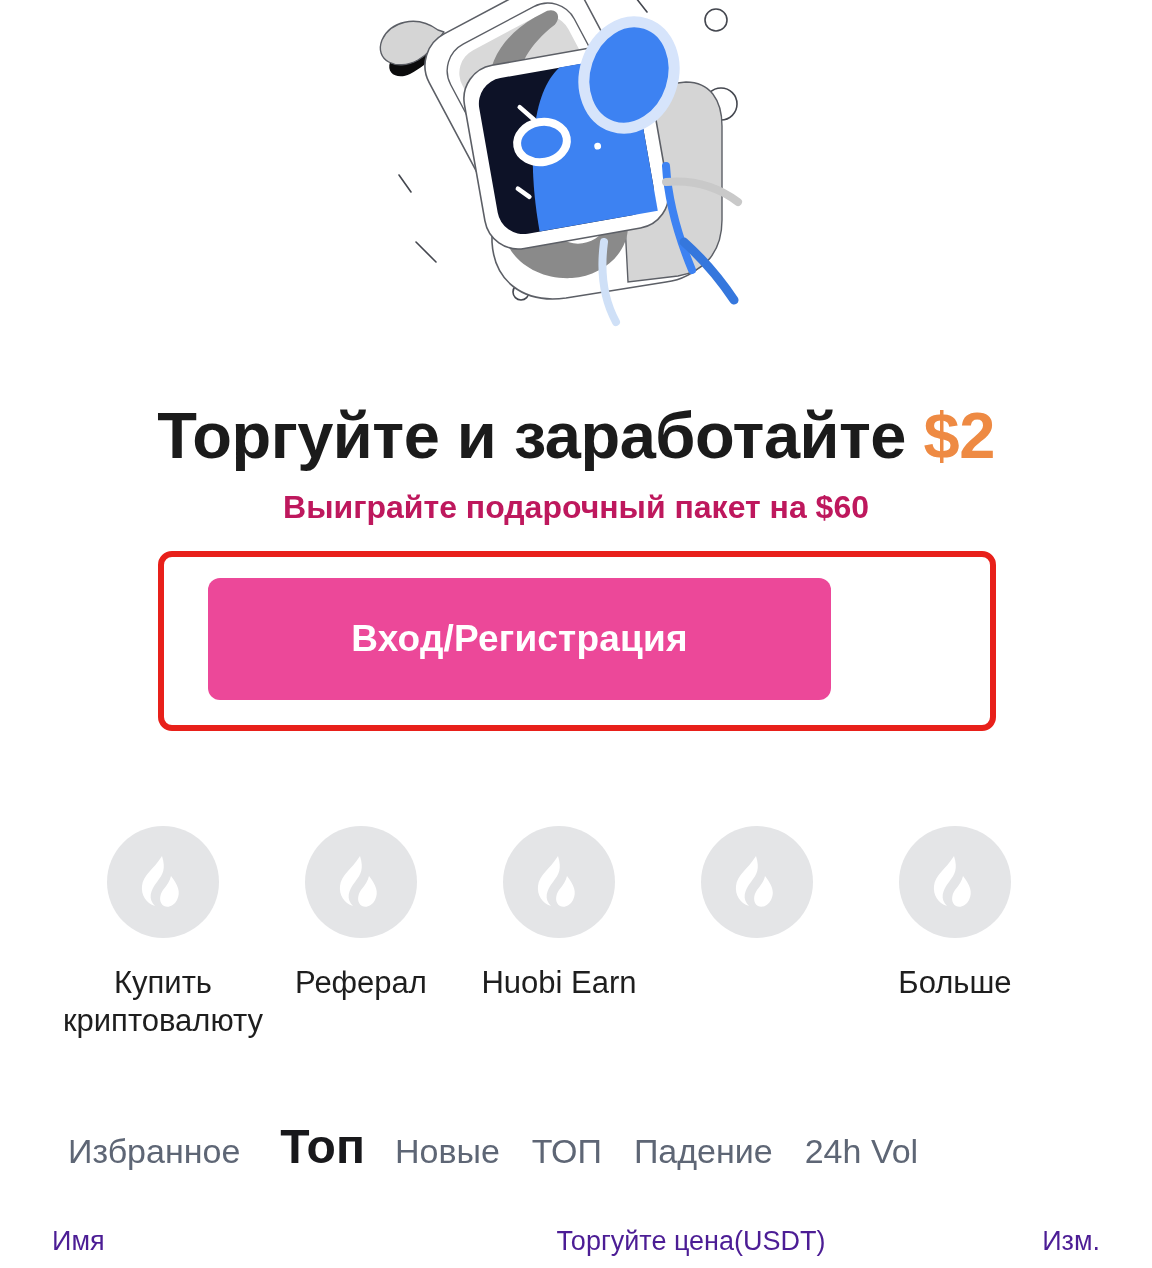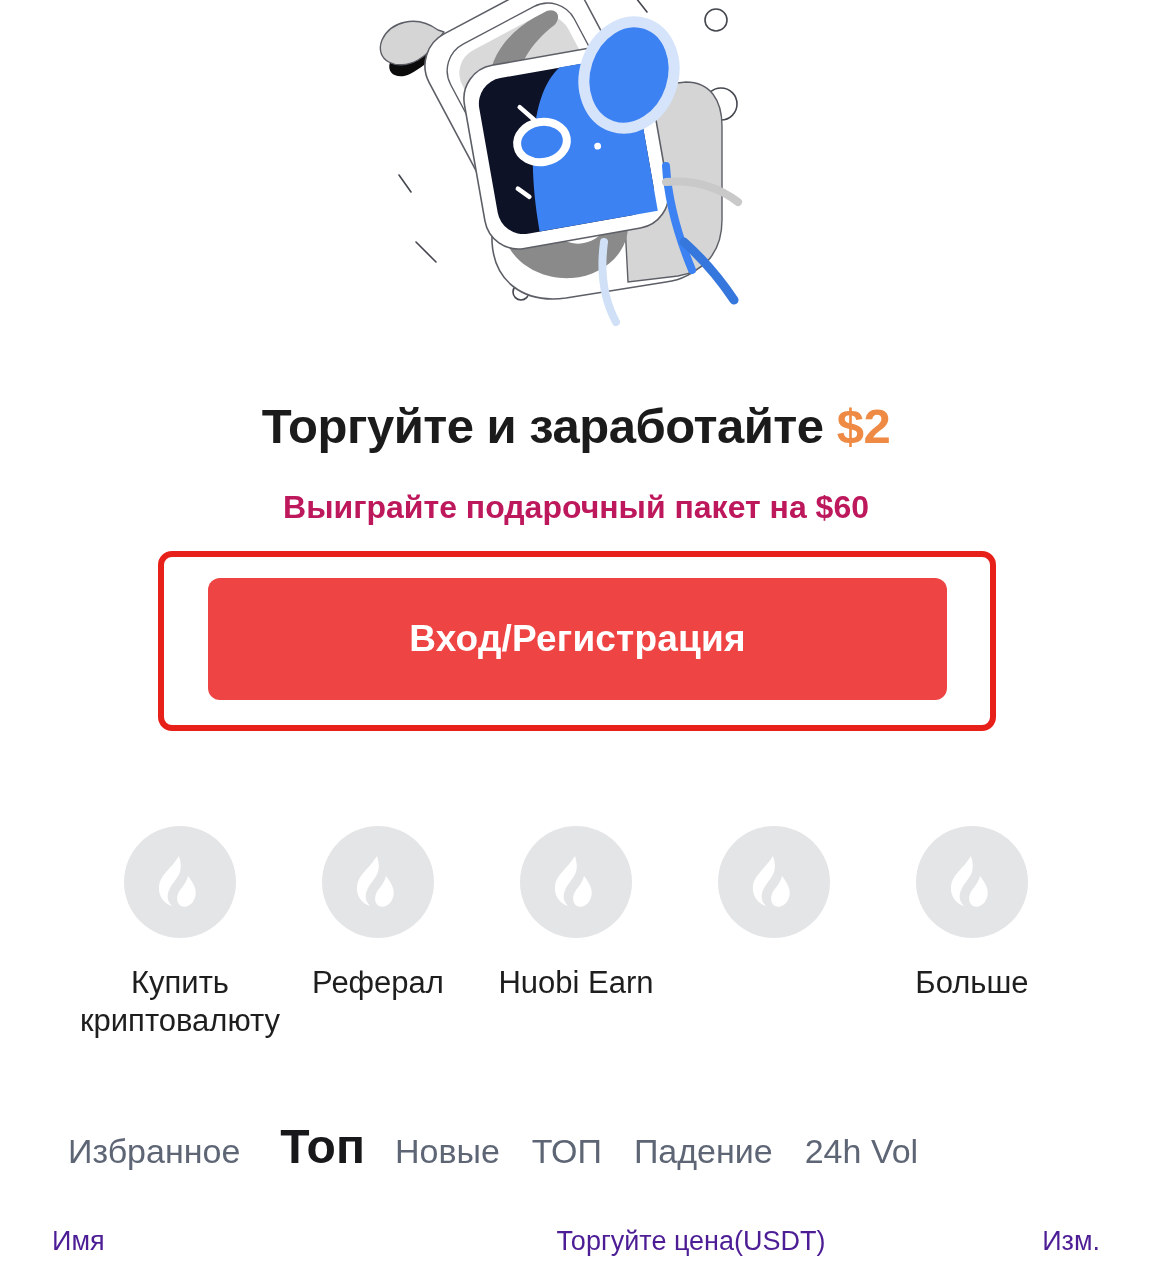--- a/index.html
+++ b/index.html
@@ -34,21 +34,21 @@
   }
   .hero svg { display: block; }
 
   
   .headline {
     position: absolute;
     left: 0;
     top: 398px;
     width: 1152px;
     text-align: center;
-    font-size: 49px;
+    font-size: 65px;
     font-weight: bold;
     color: #1b1b1b;
     letter-spacing: -0.5px;
     white-space: nowrap;
   }
   .headline .amount { color: #ee8a43; }
 
   .subhead {
     position: absolute;
     left: 0;
@@ -69,43 +69,43 @@
     width: 838px;
     height: 180px;
     border: 6px solid #e8201a;
     border-radius: 14px;
     background: transparent;
   }
   .cta-button {
     position: absolute;
     left: 208px;
     top: 578px;
-    width: 739px;
+    width: 623px;
     height: 122px;
-    background: #ef4444;
+    background: #ec4899;
     border: none;
     border-radius: 12px;
     color: #ffffff;
     font-family: "Liberation Sans", sans-serif;
     font-size: 37px;
     font-weight: bold;
     letter-spacing: 0.2px;
     cursor: pointer;
   }
 
   
   .quick-actions {
     position: absolute;
     left: 0;
     top: 826px;
     width: 1152px;
     display: flex;
     align-items: flex-start;
-    justify-content: center;
-    padding: 0 44px;
+    justify-content: flex-start;
+    padding: 0 64px;
   }
   .qa-item {
     width: 198px;
     display: flex;
     flex-direction: column;
     align-items: center;
     cursor: pointer;
   }
   .qa-icon {
     width: 112px;

